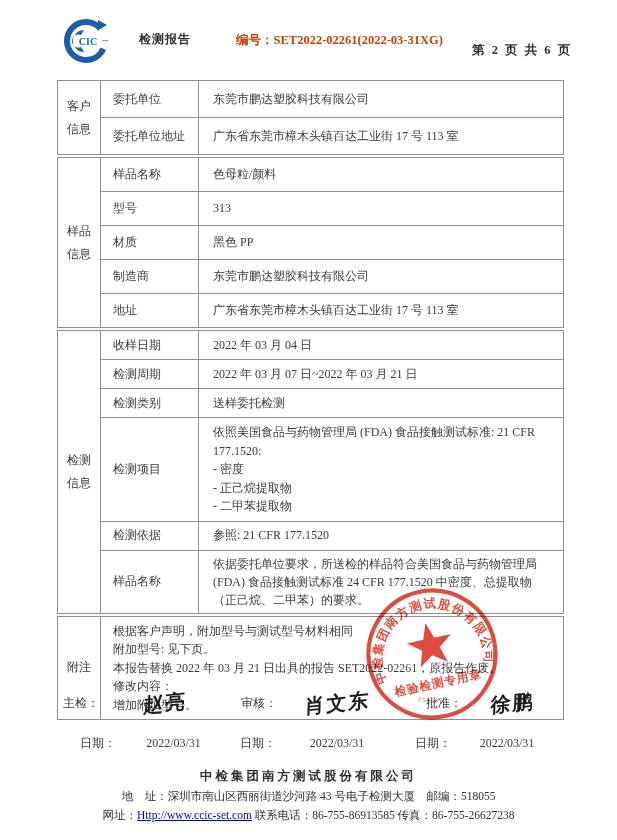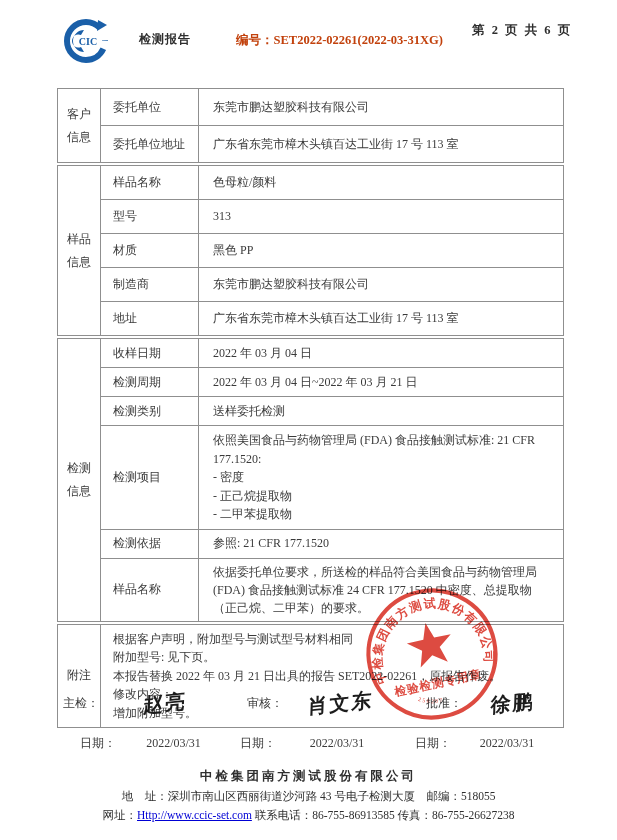--- a/index.html
+++ b/index.html
@@ -4,42 +4,42 @@
 <style>
   html,body{margin:0;padding:0;background:#e8e8e8;}
   .page{
     position:relative;width:617px;height:840px;margin:0 auto;background:#ffffff;
     font-family:"Liberation Serif","DejaVu Serif",serif;color:#3a3a3a;overflow:hidden;
   }
   
   .hdr-logo{position:absolute;left:62px;top:18px;width:48px;height:46px;}
   .hdr-title{position:absolute;left:139px;top:31px;font-size:12px;font-weight:bold;color:#2e2e2e;letter-spacing:1px;}
   .hdr-no{position:absolute;left:236px;top:32px;font-size:12.5px;font-weight:bold;color:#c2410c;}
-  .hdr-page{position:absolute;left:472px;top:22px;font-size:12.5px;font-weight:bold;color:#2e2e2e;letter-spacing:2px;}
+  .hdr-page{position:absolute;left:472px;top:42px;font-size:12.5px;font-weight:bold;color:#2e2e2e;letter-spacing:2px;}
 
   
   .tables{position:absolute;left:57px;top:76px;width:506px;}
   table{width:506px;border-collapse:collapse;table-layout:fixed;font-size:12px;color:#3a3a3a;margin-top:2px;}
-  table:first-child{margin-top:12px;}
+  table:first-child{margin-top:4px;}
   td{border:1px solid #8f8f8f;vertical-align:middle;overflow:hidden;}
   col.c-sec{width:43px;} col.c-lbl{width:98px;} col.c-val{width:365px;}
   .sec-cell{text-align:center;}
   .sec-inner{width:2em;margin:0 auto;line-height:23px;text-align:center;}
   .lbl{padding-left:12px;}
   .val{padding-left:14px;padding-right:8px;}
   .multiline{white-space:pre-line;line-height:18.5px;padding-top:5px;padding-bottom:5px;vertical-align:middle;}
   .wrapline{line-height:18px;padding-top:4px;padding-bottom:4px;}
 
   
   .sign-block{position:absolute;left:57px;top:690px;width:506px;font-size:12px;}
   .sign-row{display:flex;}
   .sign-col{display:flex;align-items:center;}
   .sign-col.c1{width:174px;} .sign-col.c2{width:167px;} .sign-col.c3{width:165px;}
   .role-lbl{white-space:nowrap;}
-  .c1 .role-lbl{margin-left:6px;} .c2 .role-lbl{margin-left:16px;} .c3 .role-lbl{margin-left:28px;}
+  .c1 .role-lbl{margin-left:6px;} .c2 .role-lbl{margin-left:10px;} .c3 .role-lbl{margin-left:28px;}
   .sig{flex:1;text-align:center;font-size:20px;font-weight:600;color:#1c1c1c;
        transform:rotate(-6deg) skewX(-8deg);letter-spacing:2px;}
   .date-row{display:flex;margin-top:18px;}
   .date-val{flex:1;text-align:center;}
 
   
   .stamp{position:absolute;left:364px;top:586px;width:136px;height:136px;
          opacity:.88;mix-blend-mode:multiply;transform:rotate(-12deg);}
 
   
@@ -128,21 +128,21 @@
       <tbody>
           <tr>
         <td class="sec-cell" rowspan="6">
           <div class="sec-inner">检测信息</div>
             </td>
         <td class="lbl" style="height:26px">收样日期</td>
         <td class="val">2022 年 03 月 04 日</td>
       </tr>
       <tr>
         <td class="lbl" style="height:26px">检测周期</td>
-        <td class="val">2022 年 03 月 04 日~2022 年 03 月 21 日</td>
+        <td class="val">2022 年 03 月 07 日~2022 年 03 月 21 日</td>
       </tr>
       <tr>
         <td class="lbl" style="height:26px">检测类别</td>
         <td class="val">送样委托检测</td>
       </tr>
       <tr>
         <td class="lbl" style="height:88px">检测项目</td>
         <td class="val multiline">依照美国食品与药物管理局 (FDA) 食品接触测试标准: 21 CFR 177.1520:
 - 密度
 - 正己烷提取物

